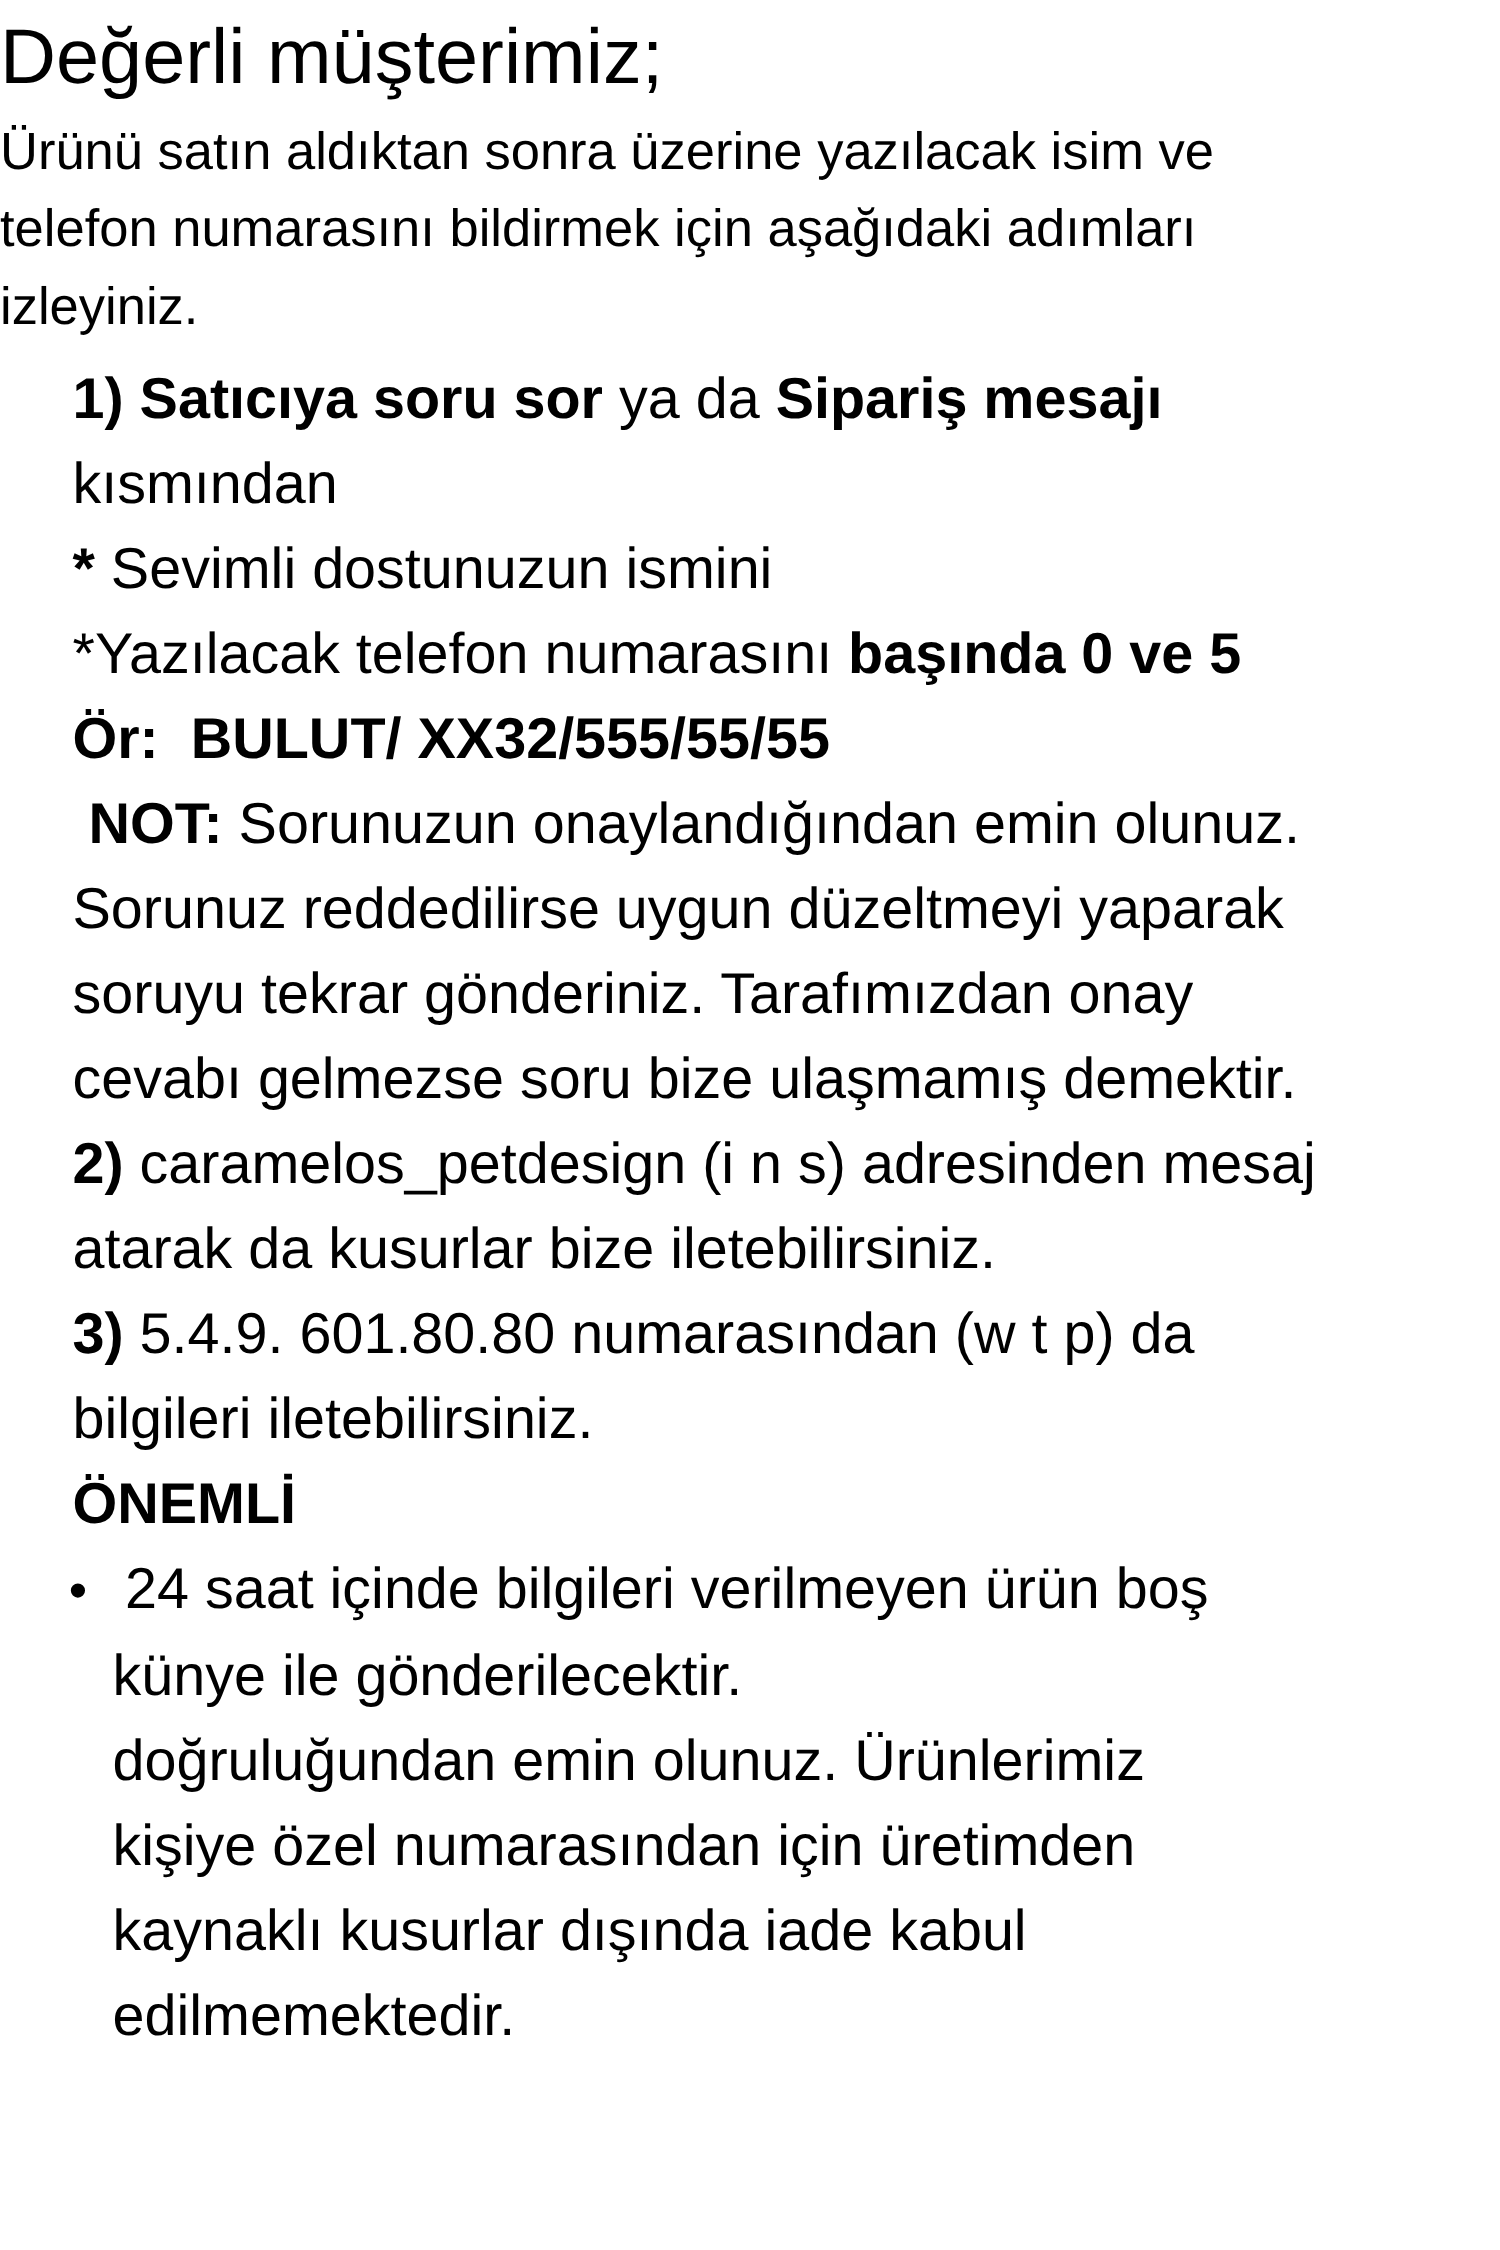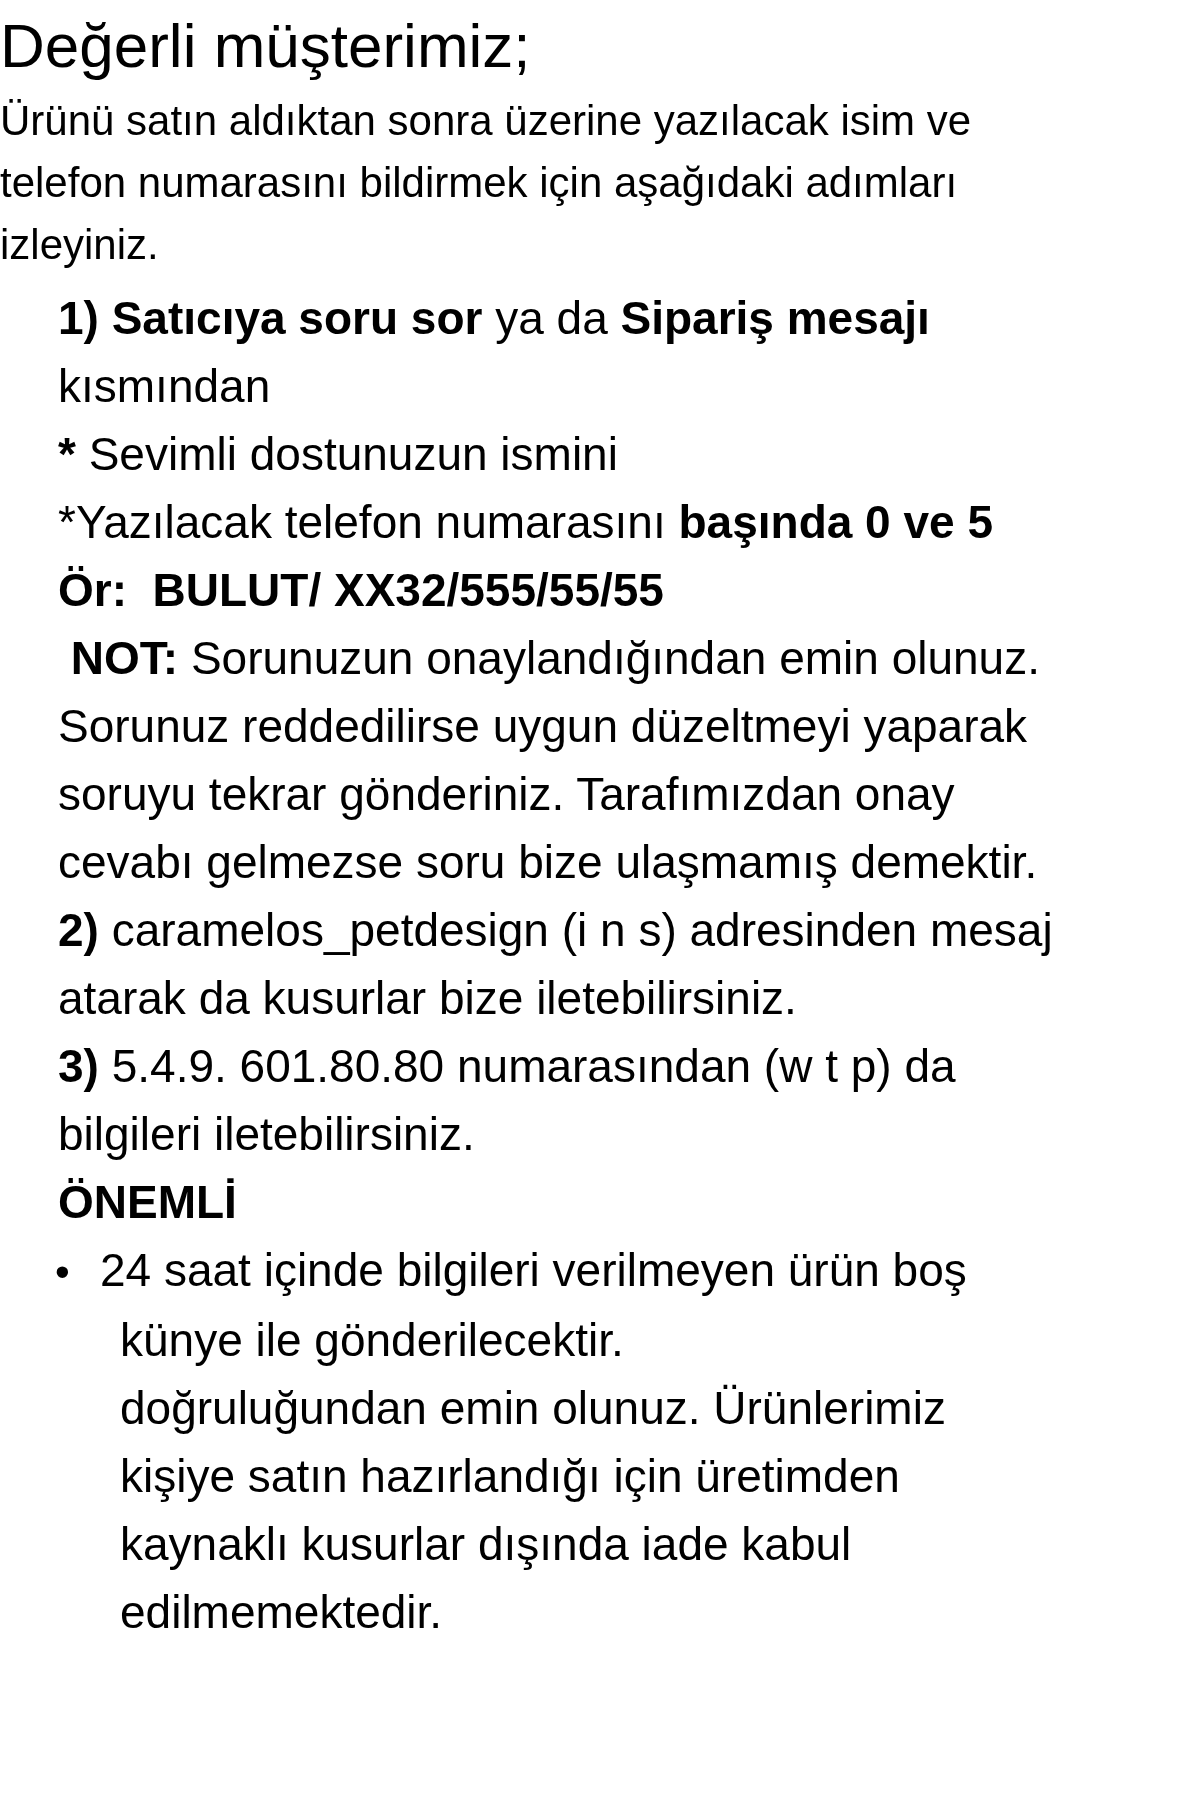--- a/index.html
+++ b/index.html
@@ -33,21 +33,21 @@
     white-space: pre;
   }
   .bodytext { margin-top: 8px; }
   .bline {
     font-size: 46px;
     line-height: 68px;
     padding-left: 58px;
     white-space: pre;
   }
   .bline.bullet { padding-left: 55px; }
-  .bline.indent { padding-left: 120px; }
+  .bline.indent { padding-left: 90px; }
   .dot {
     display: inline-block;
     width: 45px;
     font-size: 42px;
   }
   .b { font-weight: bold; }
   .r { font-weight: normal; }
 </style>
 </head>
 <body>
@@ -70,17 +70,17 @@
       <div class="bline"><span class="r">soruyu tekrar gönderiniz. Tarafımızdan onay</span></div>
       <div class="bline"><span class="r">cevabı gelmezse soru bize ulaşmamış demektir.</span></div>
       <div class="bline"><span class="b">2) </span><span class="r">caramelos_petdesign (i n s) adresinden mesaj</span></div>
       <div class="bline"><span class="r">atarak da kusurlar bize iletebilirsiniz.</span></div>
       <div class="bline"><span class="b">3) </span><span class="r">5.4.9. 601.80.80 numarasından (w t p) da</span></div>
       <div class="bline"><span class="r">bilgileri iletebilirsiniz.</span></div>
       <div class="bline"><span class="b">ÖNEMLİ</span></div>
       <div class="bline bullet"><span class="dot">•</span><span class="r">24 saat içinde bilgileri verilmeyen ürün boş</span></div>
       <div class="bline indent"><span class="r">künye ile gönderilecektir.</span></div>
       <div class="bline indent"><span class="r">doğruluğundan emin olunuz. Ürünlerimiz</span></div>
-      <div class="bline indent"><span class="r">kişiye satın hazırlandığı için üretimden</span></div>
+      <div class="bline indent"><span class="r">kişiye özel numarasından için üretimden</span></div>
       <div class="bline indent"><span class="r">kaynaklı kusurlar dışında iade kabul</span></div>
       <div class="bline indent"><span class="r">edilmemektedir.</span></div>
     </div>
 </div>
 
 </body></html>

